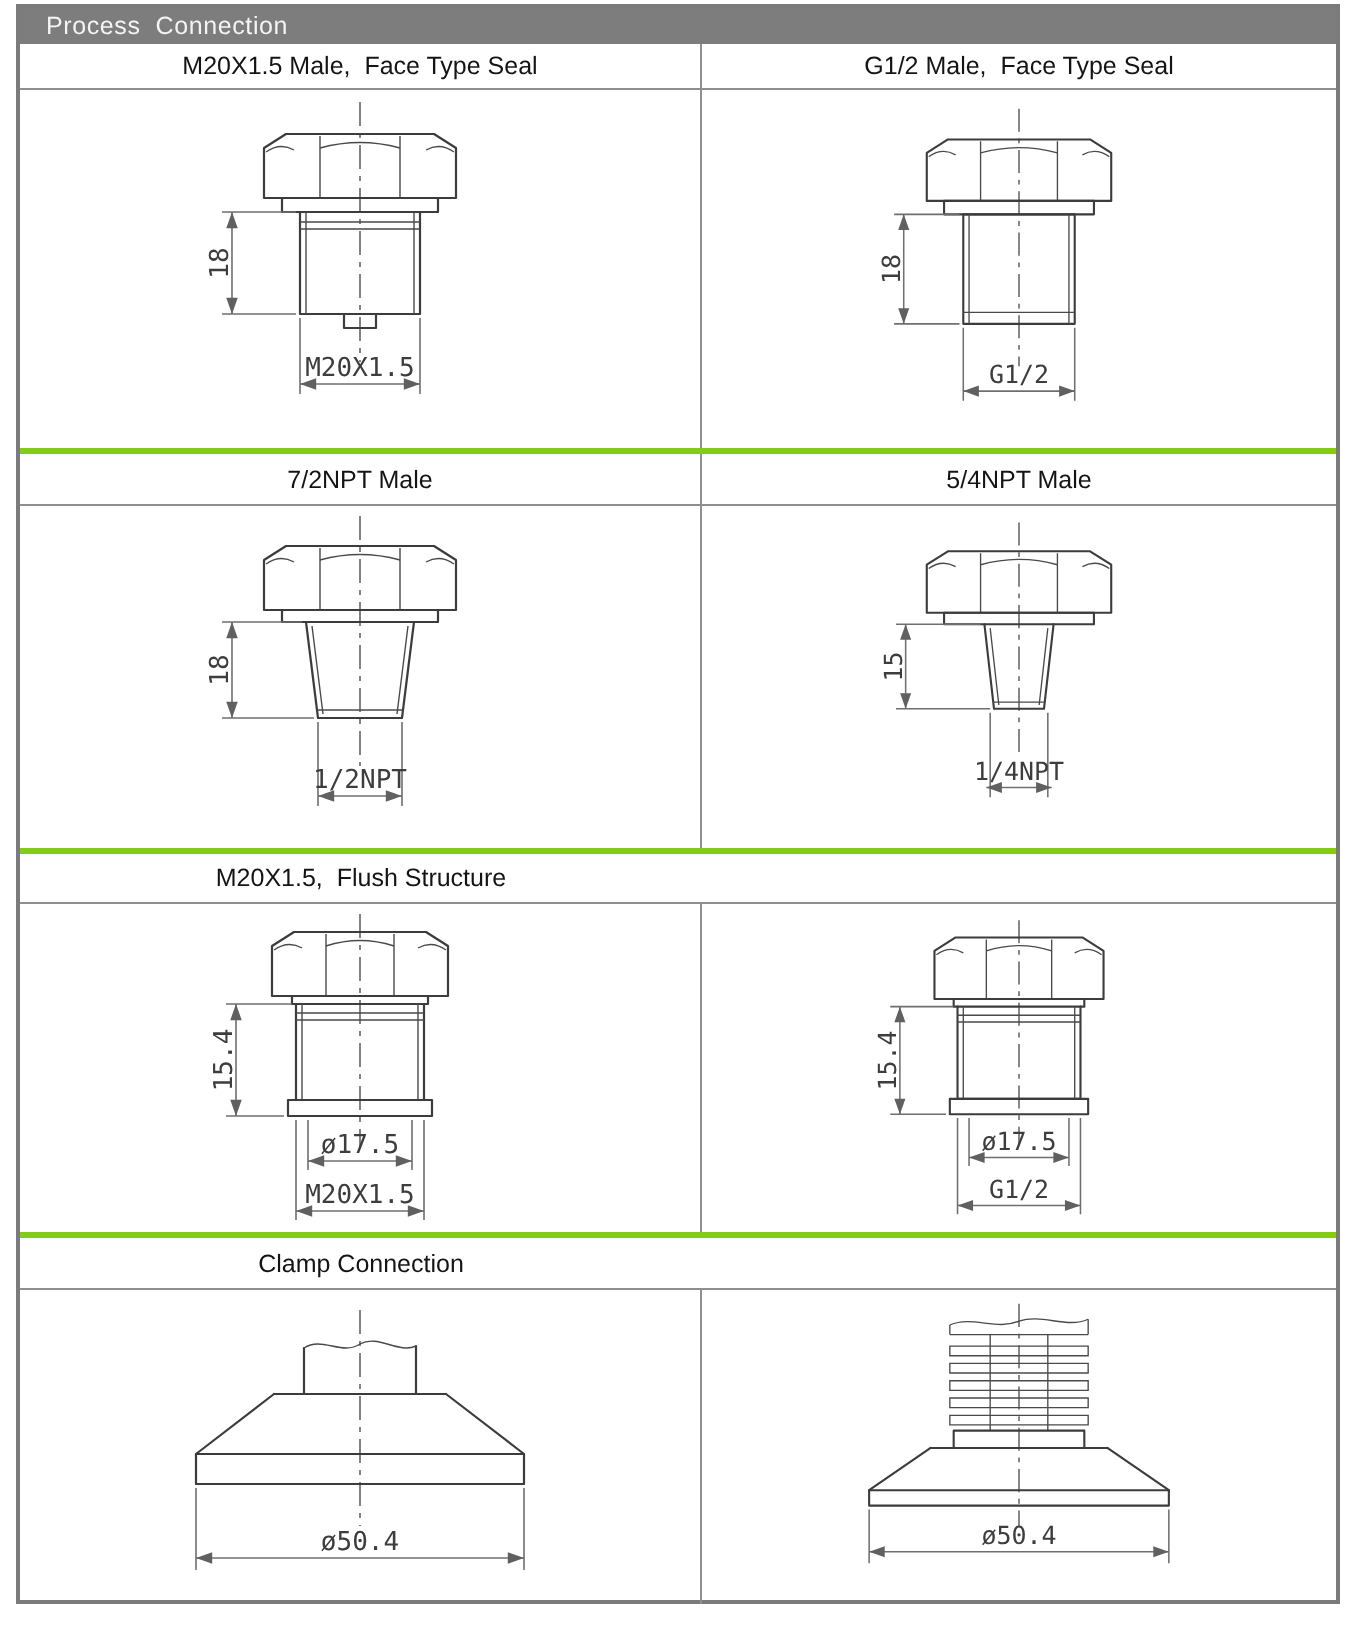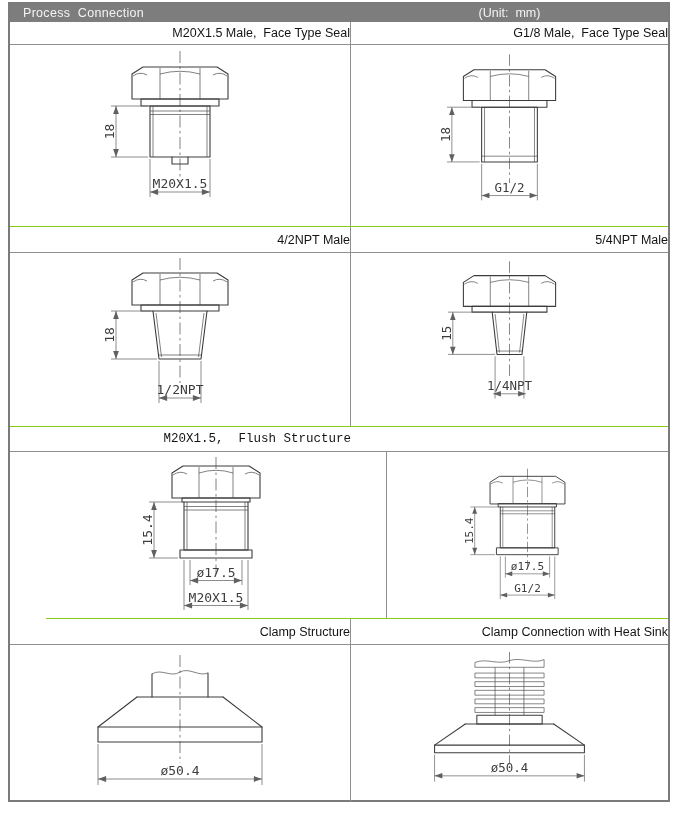--- a/index.html
+++ b/index.html
@@ -6,27 +6,27 @@
   body{width:680px;height:822px;position:relative;font-family:"Liberation Sans",sans-serif;}
   .sheet{position:absolute;left:0;top:0;width:580px;height:822px;background:#fff;}
   .table{position:absolute;left:8px;top:2px;width:662px;height:800px;border:2px solid #7b7b7b;box-sizing:border-box;background:#fff;}
   .hbar{height:18px;background:#7d7d7d;display:grid;grid-template-columns:341px 1fr;align-items:center;}
   .hbar .hl{color:#f4f4f4;font-size:12.5px;padding-left:13px;letter-spacing:.3px;white-space:pre;}
   .hbar .hr{color:#f4f4f4;font-size:12.5px;text-align:center;white-space:pre;}
   .row{display:grid;grid-template-columns:341px 1fr;box-sizing:border-box;}
   .row > .cell{box-sizing:border-box;border-right:1px solid #8f8f8f;}
   .row > .cell:last-child{border-right:none;}
   .trow{border-bottom:1px solid #8f8f8f;}
-  .trow .cell{display:flex;align-items:center;justify-content:flex-end;}
-  .frow{border-bottom:1px solid #84cc16;}
+  .trow .cell{display:flex;align-items:center;justify-content:center;}
+  .frow{border-bottom:3px solid #84cc16;}
   .frow:last-child{border-bottom:none;}
   .title{font-size:12.5px;color:#141414;white-space:pre;}
   .figcell{display:flex;align-items:flex-start;justify-content:center;overflow:hidden;}
-  .t1{height:23px;} .t2{height:26px;} .t3{height:25px;font-family:Liberation Mono, monospace;} .t4{height:26px;}
-  .f1{height:182px;} .f2{height:174px;} .f3{height:167px;margin-left:36px;} .f4{height:157px;}
+  .t1{height:23px;} .t2{height:26px;} .t3{height:25px;} .t4{height:26px;}
+  .f1{height:182px;} .f2{height:174px;} .f3{height:167px;} .f4{height:157px;}
   svg{display:block;}
   .ln{stroke:#3c3c3c;stroke-width:1.1;fill:none;stroke-linejoin:round;stroke-linecap:round;}
   .lt{stroke:#4a4a4a;stroke-width:.7;fill:none;}
   .dm{stroke:#6f6f6f;stroke-width:.8;fill:none;}
   .cl{stroke:#5a5a5a;stroke-width:.75;fill:none;stroke-dasharray:12 3.5 2.5 3.5;}
   .dtx{font-family:"DejaVu Sans Mono",monospace;font-size:13px;fill:#3d3d3d;}
 </style>
 </head>
 <body>
 
@@ -36,29 +36,28 @@
       <path d="M0.5,0.8 L9.5,4 L0.5,7.2 Z" fill="#606060"></path>
     </marker>
   </defs>
 </svg>
 
 <div class="sheet">
   <div class="table">
 
     <div class="hbar">
       <div class="hl">Process  Connection</div>
-      <div class="hr">(Unit:  mm)</div>
     </div>
 
     <div class="row trow t1">
       <div class="cell">
           <span class="title">M20X1.5 Male,  Face Type Seal</span>
         </div>
       <div class="cell">
-          <span class="title">G1/8 Male,  Face Type Seal</span>
+          <span class="title">G1/2 Male,  Face Type Seal</span>
         </div>
     </div>
 
     <div class="row frow f1">
       <div class="cell figcell">
         <svg width="330" height="182" viewBox="0 0 330 182">
           <g>
               <path class="cl" d="M165,6 V136"></path>
             </g>
           <g>
@@ -116,21 +115,21 @@
             <path class="dm" d="M136,120 V158 M194,120 V158"></path>
             <path class="dm" d="M136,153 H194" marker-start="url(#arw)" marker-end="url(#arw)"></path>
             <text class="dtx" x="165" y="149" text-anchor="middle">G1/2</text>
           </g>
         </svg>
       </div>
     </div>
 
     <div class="row trow t2">
       <div class="cell">
-          <span class="title">4/2NPT Male</span>
+          <span class="title">7/2NPT Male</span>
         </div>
       <div class="cell">
           <span class="title">5/4NPT Male</span>
         </div>
     </div>
 
     <div class="row frow f2">
       <div class="cell figcell">
         <svg width="330" height="174" viewBox="0 0 330 174">
           <g>
@@ -269,24 +268,21 @@
             <path class="dm" d="M133,108 V158 M197,108 V158"></path>
             <path class="dm" d="M133,153.5 H197" marker-start="url(#arw)" marker-end="url(#arw)"></path>
             <text class="dtx" x="165" y="149.5" text-anchor="middle">G1/2</text>
           </g>
         </svg>
       </div>
     </div>
 
     <div class="row trow t4">
       <div class="cell">
-          <span class="title">Clamp Structure</span>
-        </div>
-      <div class="cell">
-          <span class="title">Clamp Connection with Heat Sink</span>
+          <span class="title">Clamp Connection</span>
         </div>
     </div>
 
     <div class="row frow f4">
       <div class="cell figcell">
         <svg width="330" height="157" viewBox="0 0 330 157">
           <g>
               <path class="cl" d="M165,10 V118"></path>
             </g>
           <g>

